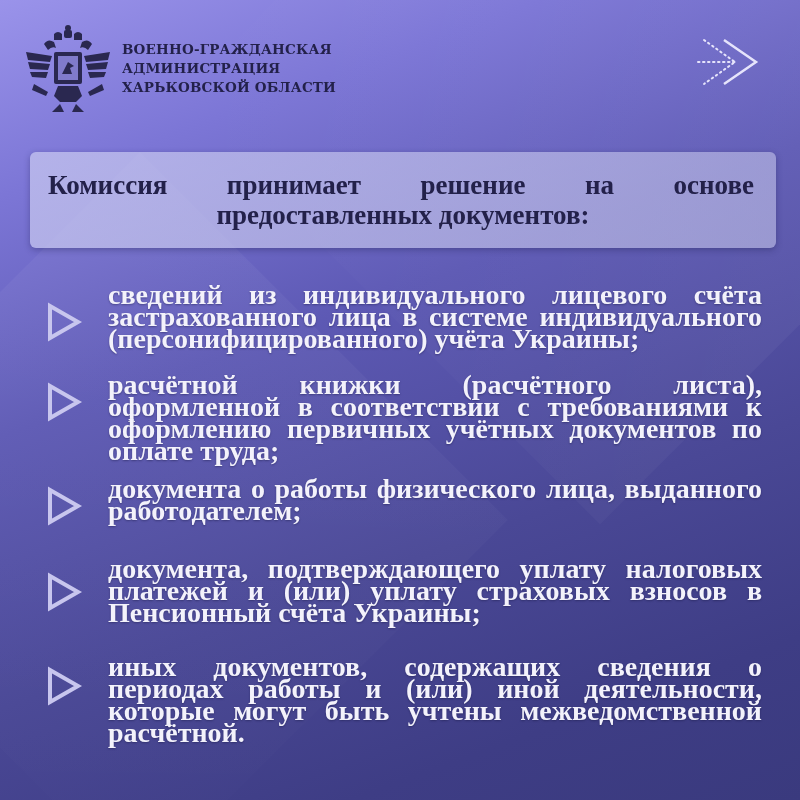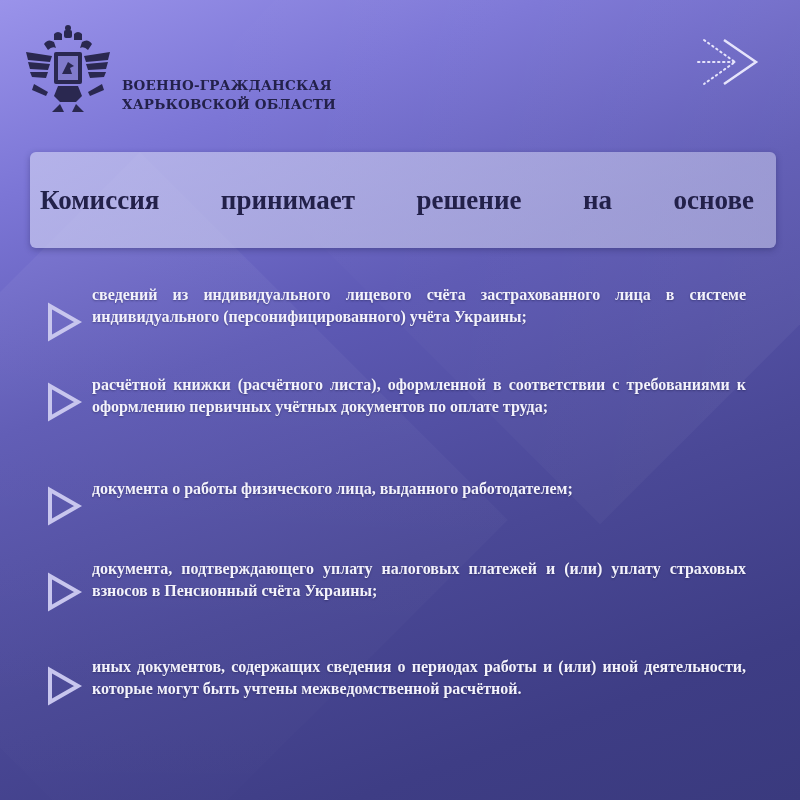--- a/index.html
+++ b/index.html
@@ -12,45 +12,45 @@
   .bg-shape.a {
     left: -120px; top: 260px; width: 520px; height: 520px;
     background: linear-gradient(135deg, rgba(255,255,255,0.05), rgba(255,255,255,0));
     transform: rotate(45deg);
   }
   .bg-shape.b {
     left: 300px; top: -200px; width: 600px; height: 600px;
     background: linear-gradient(225deg, rgba(255,255,255,0.06), rgba(255,255,255,0));
     transform: rotate(45deg);
   }
-  .header { position: absolute; left: 24px; top: 22px; display: flex; align-items: flex-end; }
+  .header { position: absolute; left: 24px; top: 22px; display: flex; align-items: center; }
   .emblem { width: 88px; height: 92px; }
   .org-name {
     margin-left: 10px; color: #23214a; font-weight: bold;
     font-family: "DejaVu Serif", serif; font-size: 13.5px; line-height: 19px; letter-spacing: 0.2px;
   }
   .nav-arrow { position: absolute; left: 692px; top: 18px; width: 86px; height: 88px; }
   .title-box {
     position: absolute; left: 30px; top: 152px; width: 746px; height: 96px;
     background: linear-gradient(90deg, rgba(200,200,240,0.72), rgba(190,190,230,0.62));
     border-radius: 6px; box-shadow: 0 2px 6px rgba(30,30,80,0.35);
     display: flex; flex-direction: column; justify-content: center;
   }
   .title-line {
     color: #23214a; font-family: "Liberation Serif", serif; font-weight: bold; font-size: 27px;
     line-height: 30px; text-align: center;
   }
-  .title-line.l1 { text-align: justify; text-align-last: justify; padding: 0 22px 0 10px; }
+  .title-line.l1 { text-align: justify; text-align-last: justify; padding: 0 22px 0 18px; }
   .items { position: absolute; left: 0; top: 0; width: 800px; }
   .item { position: absolute; left: 0; width: 800px; }
   .bullet { position: absolute; left: 44px; width: 40px; height: 40px; }
   .item-text {
-    position: absolute; left: 92px; width: 654px;
+    position: absolute; left: 108px; width: 654px;
     color: #f3f2fb; font-family: "Liberation Serif", serif; font-weight: bold;
-    font-size: 16px; line-height: 22px; text-align: justify;
+    font-size: 28px; line-height: 22px; text-align: justify;
     text-shadow: 0 1px 2px rgba(20,20,60,0.4);
   }
 </style>
 </head>
 <body>
 
 <div class="bg-shape b"></div>
 <div class="bg-shape a"></div>
 
 <div class="header">
@@ -73,32 +73,34 @@
       <path d="M36 82 l-8 8 h12z"></path>
       <path d="M52 82 l8 8 h-12z"></path>
       <path d="M10 62 l14 8 l-2 4 l-14 -6z"></path>
       <path d="M78 62 l-14 8 l2 4 l14 -6z"></path>
     </g>
     <rect x="34" y="34" width="20" height="24" fill="#8f89e0" opacity="0.85"></rect>
     <path d="M38 52 l6 -12 l6 4 l-4 2 l2 6z" fill="#2a2850"></path>
   </svg>
   <div class="org-name">
     <div>ВОЕННО-ГРАЖДАНСКАЯ</div>
+    <div>АДМИНИСТРАЦИЯ</div>
     <div>ХАРЬКОВСКОЙ ОБЛАСТИ</div>
   </div>
 </div>
 
 <svg class="nav-arrow" viewBox="0 0 86 88">
   <polyline points="12,22 43,44 12,66" fill="none" stroke="#e6e4fb" stroke-width="2" stroke-dasharray="1.5 3.5" stroke-linecap="round"></polyline>
   <line x1="6" y1="44" x2="43" y2="44" stroke="#e6e4fb" stroke-width="2" stroke-dasharray="1.5 3.5" stroke-linecap="round"></line>
   <polyline points="32,22 64,44 32,66" fill="none" stroke="#e6e4fb" stroke-width="2.5"></polyline>
 </svg>
 
 <div class="title-box">
   <div class="title-line l1">Комиссия принимает решение на основе</div>
+  <div class="title-line">предоставленных документов:</div>
 </div>
 
 <div class="items">
   <div class="item" style="top:284px">
     <svg class="bullet" style="top:18px" viewBox="0 0 40 40">
       <polygon points="6,4 34,20 6,36" fill="none" stroke="#c8c6ee" stroke-width="4" stroke-linejoin="miter"></polygon>
     </svg>
     <div class="item-text">сведений из индивидуального лицевого счёта застрахованного лица в системе индивидуального (персонифицированного) учёта Украины;</div>
   </div>
   <div class="item" style="top:374px">

